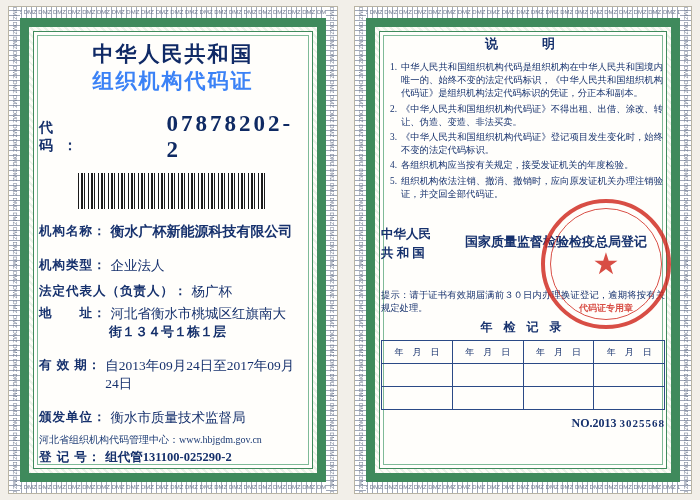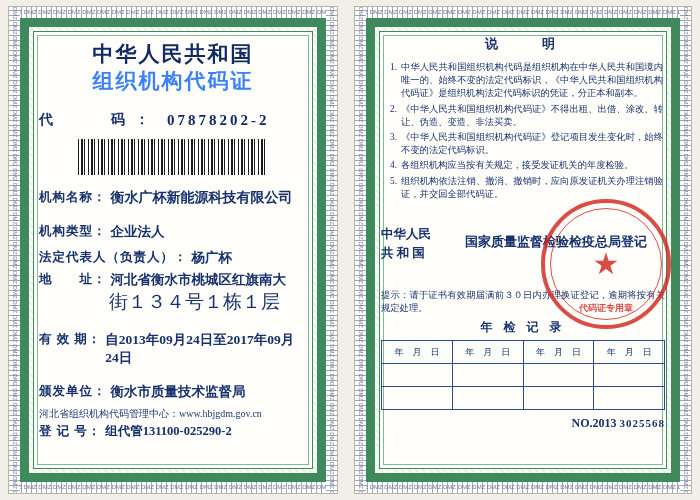--- a/index.html
+++ b/index.html
@@ -117,46 +117,46 @@
   }
   .lbl{
     flex:0 0 auto;
     letter-spacing:1px;
     white-space:nowrap;
     font-weight:bold;
   }
   .val{
     flex:1 1 auto;
     padding-left:4px;
-    font-weight:bold;
+    font-weight:normal;
   }
   .code-row{
     display:flex;align-items:center;margin-top:16px;
   }
   .code-lbl{font-size:14px;letter-spacing:10px;font-weight:bold;}
   .code-val{
-    font-size:15px;font-weight:bold;letter-spacing:3px;
+    font-size:23px;font-weight:bold;letter-spacing:3px;
     font-family:"Liberation Serif","DejaVu Serif",serif;
     margin-left:8px;color:#0f2a63;
   }
   .barcode{
     margin:10px auto 0 auto;
     width:190px;height:36px;
     background:
       repeating-linear-gradient(90deg,
         #1b1b1b 0 1px, #ffffff 1px 3px,
         #1b1b1b 3px 5px, #ffffff 5px 6px,
         #1b1b1b 6px 7px, #ffffff 7px 10px);
   }
   .barcode-wrap{display:flex;justify-content:center;}
 
   .name-row{margin-top:14px;}
   .name-val{font-size:14px;font-weight:bold;}
   .big{font-size:13.5px;}
-  .addr-line2{margin-left:70px;font-size:19px;font-weight:normal;}
+  .addr-line2{margin-left:70px;font-size:13px;font-weight:bold;}
   .small-note{
     font-size:10px;
     color:#1b3a74;
     margin-top:6px;
     letter-spacing:0px;
   }
   .reg-row{display:flex;margin-top:2px;font-size:12.5px;}
   .reg-val{margin-left:4px;font-weight:bold;}
 
   

